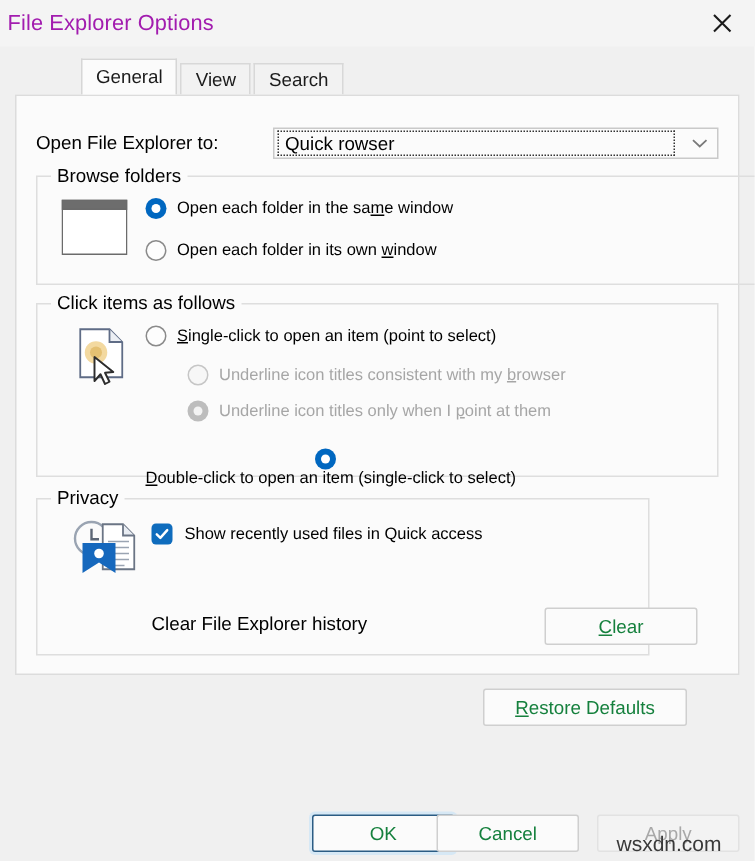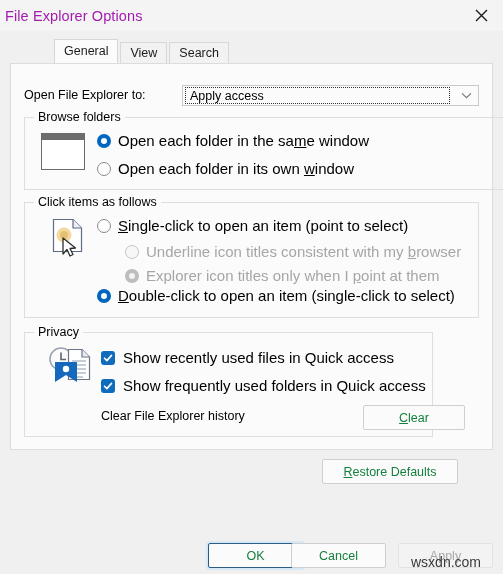--- a/index.html
+++ b/index.html
@@ -194,21 +194,21 @@
   }
   .radio.disabled {
     border-color: #c6c6c6;
     background: #f7f7f7;
   }
   .radio.disabled.checked {
     border: none;
     background: #bdbdbd;
   }
   .radio.disabled.checked::after { background: #f3f3f3; }
-  .radio-label { font-size: 15px; color: #000; }
+  .radio-label { font-size: 11px; color: #000; }
   .radio-label.dim { color: #a6a6a6; }
   .u { text-decoration: underline; }
 
   
   .check-row {
     position: absolute;
     display: flex;
     align-items: center;
     white-space: nowrap;
   }
@@ -301,21 +301,21 @@
   <div class="tab">
     <span>Search</span>
   </div>
 </div>
 
 <div class="panel">
 
   <div class="combo-row">
     <div class="combo-label">Open File Explorer to:</div>
     <div class="combo">
-      <div class="combo-value">Apply access</div>
+      <div class="combo-value">Quick rowser</div>
       <div class="combo-arrow">
         <svg width="11" height="7" viewBox="0 0 11 7">
           <path d="M1 1.4 L5.5 5.6 L10 1.4" stroke="#7a7a7a" stroke-width="1.2" fill="none"></path>
         </svg>
       </div>
     </div>
   </div>
 
   <div class="group grp-browse">
     <div class="group-title">Browse folders</div>
@@ -356,24 +356,24 @@
       <span class="radio-label"><span></span><span class="u">S</span><span>ingle-click to open an item (point to select)</span></span>
     </div>
 
     <div class="radio-row" style="left:100px; top:40px;">
       <span class="radio disabled"></span>
       <span class="radio-label dim"><span>Underline icon titles consistent with my </span><span class="u">b</span><span>rowser</span></span>
     </div>
 
     <div class="radio-row" style="left:100px; top:64px;">
       <span class="radio disabled checked"></span>
-      <span class="radio-label dim"><span>Explorer icon titles only when I </span><span class="u">p</span><span>oint at them</span></span>
-    </div>
-
-    <div class="radio-row" style="left:72px; top:84px;">
+      <span class="radio-label dim"><span>Underline icon titles only when I </span><span class="u">p</span><span>oint at them</span></span>
+    </div>
+
+    <div class="radio-row" style="left:72px; top:96px;flex-direction:column;">
       <span class="radio checked"></span>
       <span class="radio-label"><span></span><span class="u">D</span><span>ouble-click to open an item (single-click to select)</span></span>
     </div>
   </div>
 
   <div class="group grp-privacy">
     <div class="group-title">Privacy</div>
 
     <span class="icon-box" style="left:22px; top:13px;">
       <svg width="50" height="42" viewBox="0 0 50 42">
@@ -395,28 +395,20 @@
 
     <div class="check-row" style="left:76px; top:16px;">
       <span class="cbox">
         <svg width="10" height="10" viewBox="0 0 10 10">
           <path d="M1.5 5.2 L3.9 7.6 L8.5 2.4" stroke="#ffffff" stroke-width="1.6" fill="none" stroke-linecap="round" stroke-linejoin="round"></path>
         </svg>
       </span>
       <span class="radio-label">Show recently used files in Quick access</span>
     </div>
 
-    <div class="check-row" style="left:76px; top:44px;">
-      <span class="cbox">
-        <svg width="10" height="10" viewBox="0 0 10 10">
-          <path d="M1.5 5.2 L3.9 7.6 L8.5 2.4" stroke="#ffffff" stroke-width="1.6" fill="none" stroke-linecap="round" stroke-linejoin="round"></path>
-        </svg>
-      </span>
-      <span class="radio-label">Show frequently used folders in Quick access</span>
-    </div>
 
     <div class="static-label" style="left:76px; top:76px;">Clear File Explorer history</div>
   </div>
 
   <button class="btn btn-clear">
       <span><span></span><span class="u">C</span><span>lear</span></span>
     </button>
 </div>
 
 <button class="btn btn-restore">

